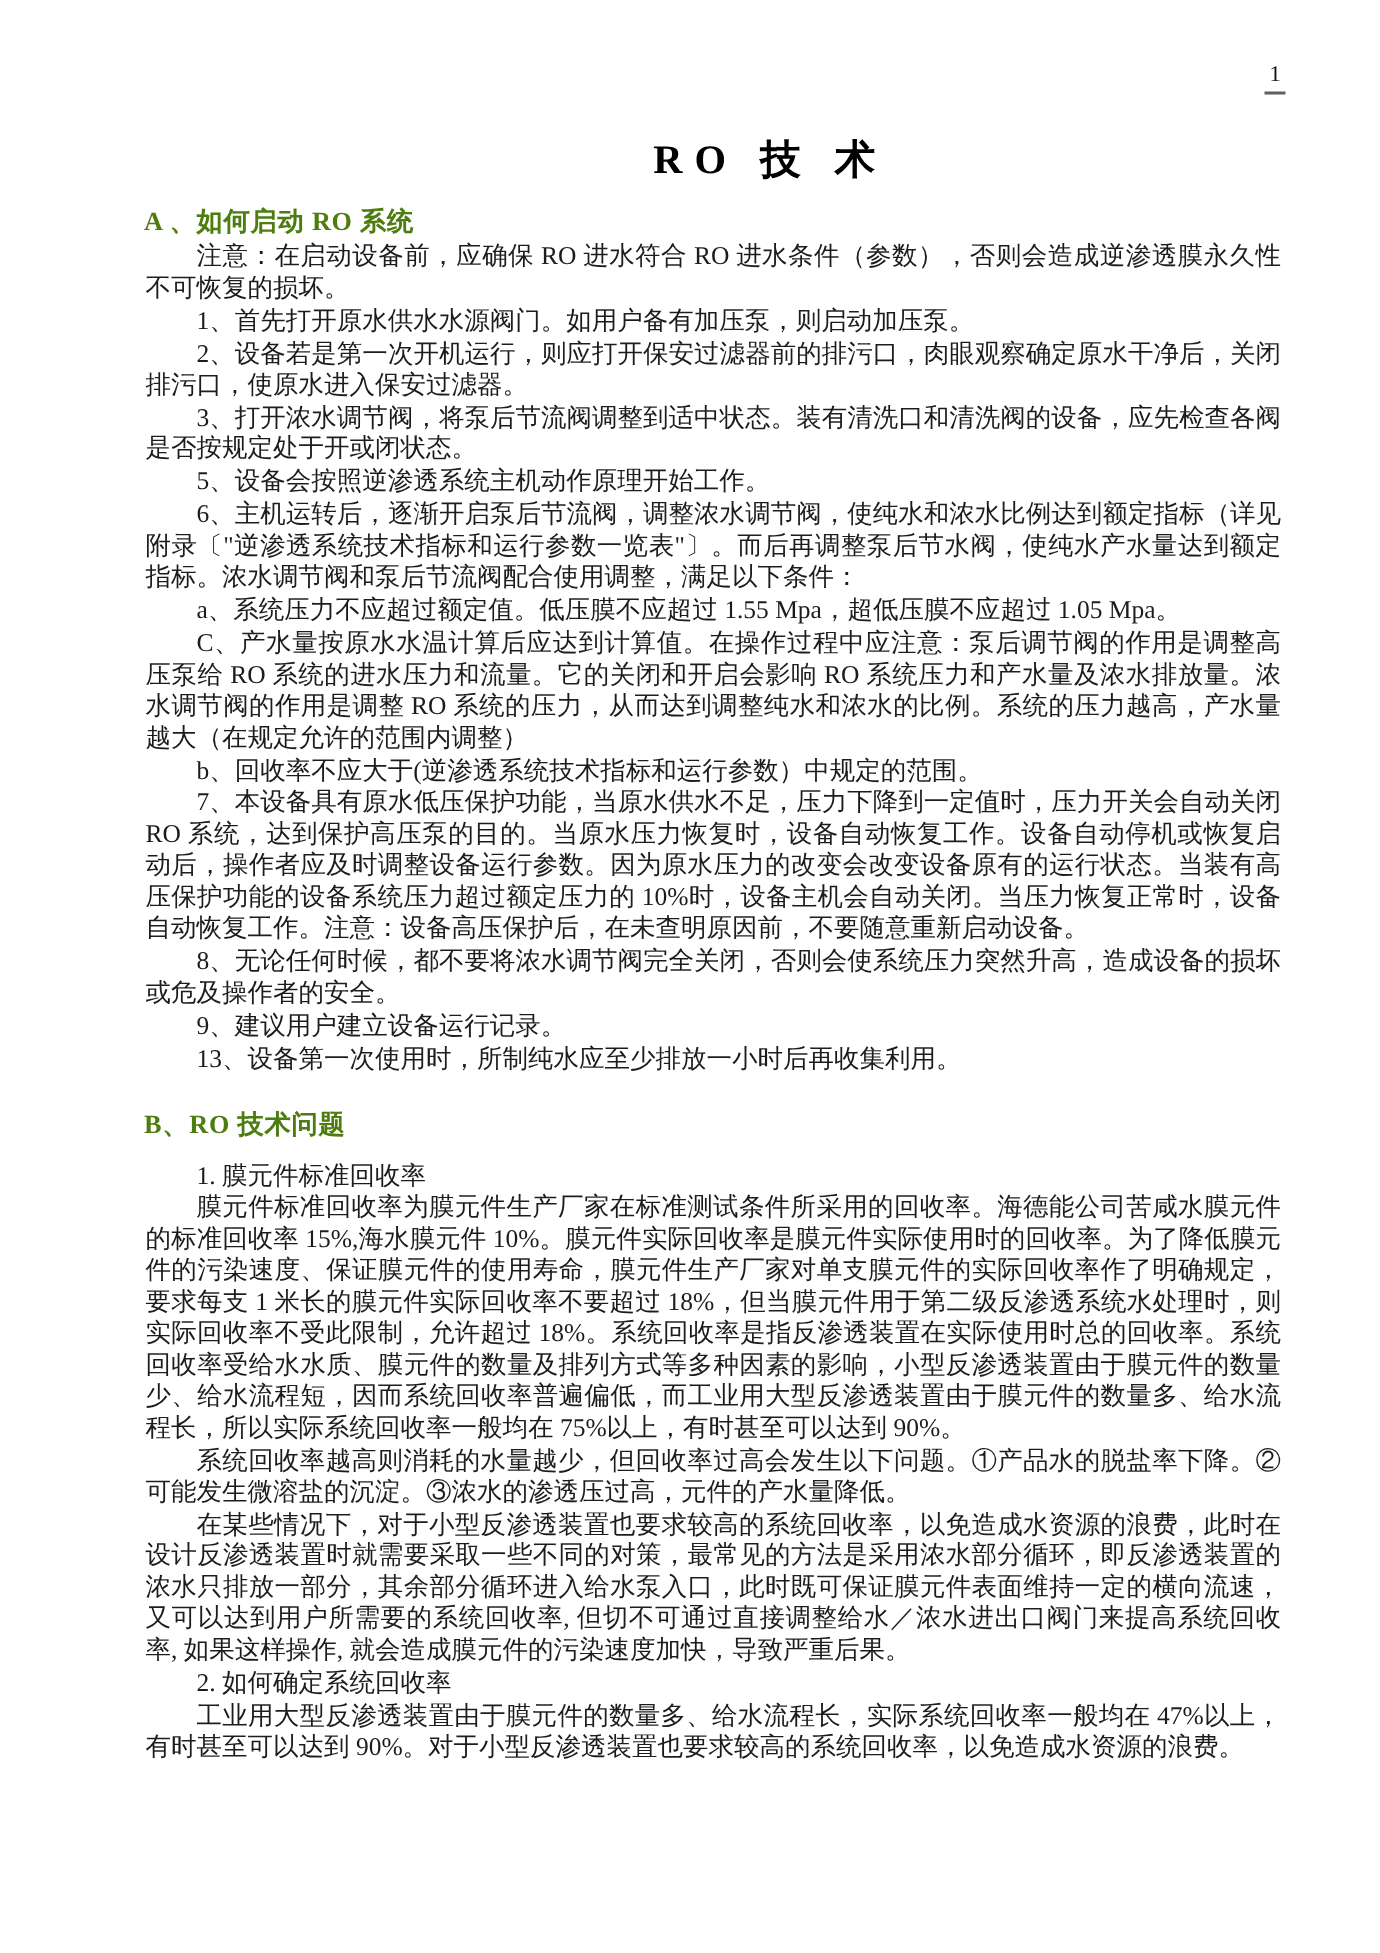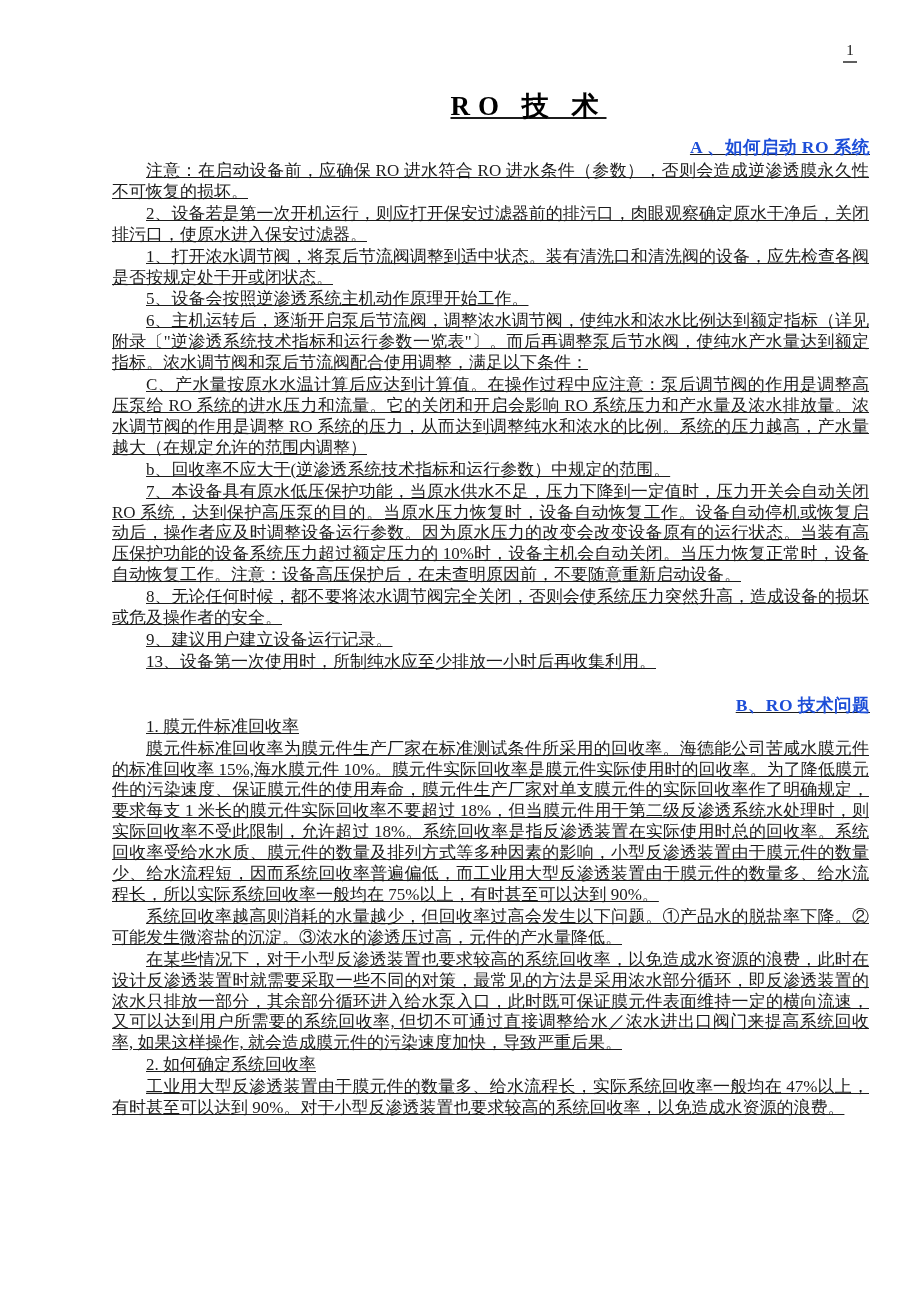--- a/index.html
+++ b/index.html
@@ -24,24 +24,23 @@
     color: #111;
   }
   .pn-underline {
     margin: 2px auto 0 auto;
     width: 14px;
     border-top: 2px solid #5f5f5f;
     height: 0;
   }
   .content {
     position: absolute;
-    left: 111px;
+    left: 96px;
     top: 0;
     width: 759px;
-    text-decoration: underline;
   }
   .doc-title {
     margin: 88px 0 0 0;
     padding: 0;
     position: relative;
     left: 38px;
     text-align: center;
     font-size: 27px;
     line-height: 36px;
     font-weight: bold;
@@ -49,25 +48,24 @@
     color: #000;
     white-space: nowrap;
   }
   .section-heading {
     margin: 0;
     padding: 0;
     font-size: 17.5px;
     line-height: 21px;
     font-weight: bold;
     letter-spacing: 0.5px;
-    color: #1d4ed8;
-    text-align: right;
+    color: #4d7c0f;
   }
   .heading-a { margin-top: 13px; margin-bottom: 3px; }
-  .heading-b { margin-top: 22px; margin-bottom: 1px; }
+  .heading-b { margin-top: 22px; margin-bottom: 14px; }
   .para {
     margin: 1px;
     padding: 0;
     font-size: 17px;
     line-height: 20.9px;
     text-indent: 2em;
     text-align: justify;
     color: #1c1c1c;
   }
 </style>
@@ -80,24 +78,26 @@
     <span>1</span>
     <div class="pn-underline"></div>
   </div>
 
   <div class="content">
 
     <h1 class="doc-title">RO 技 术</h1>
 
     <h2 class="section-heading heading-a">A 、如何启动 RO 系统</h2>
     <p class="para">注意：在启动设备前，应确保 RO 进水符合 RO 进水条件（参数），否则会造成逆渗透膜永久性不可恢复的损坏。</p>
+    <p class="para">1、首先打开原水供水水源阀门。如用户备有加压泵，则启动加压泵。</p>
     <p class="para">2、设备若是第一次开机运行，则应打开保安过滤器前的排污口，肉眼观察确定原水干净后，关闭排污口，使原水进入保安过滤器。</p>
-    <p class="para">1、打开浓水调节阀，将泵后节流阀调整到适中状态。装有清洗口和清洗阀的设备，应先检查各阀是否按规定处于开或闭状态。</p>
+    <p class="para">3、打开浓水调节阀，将泵后节流阀调整到适中状态。装有清洗口和清洗阀的设备，应先检查各阀是否按规定处于开或闭状态。</p>
     <p class="para">5、设备会按照逆渗透系统主机动作原理开始工作。</p>
     <p class="para">6、主机运转后，逐渐开启泵后节流阀，调整浓水调节阀，使纯水和浓水比例达到额定指标（详见附录〔"逆渗透系统技术指标和运行参数一览表"〕。而后再调整泵后节水阀，使纯水产水量达到额定指标。浓水调节阀和泵后节流阀配合使用调整，满足以下条件：</p>
+    <p class="para">a、系统压力不应超过额定值。低压膜不应超过 1.55 Mpa，超低压膜不应超过 1.05 Mpa。</p>
     <p class="para">C、产水量按原水水温计算后应达到计算值。在操作过程中应注意：泵后调节阀的作用是调整高压泵给 RO 系统的进水压力和流量。它的关闭和开启会影响 RO 系统压力和产水量及浓水排放量。浓水调节阀的作用是调整 RO 系统的压力，从而达到调整纯水和浓水的比例。系统的压力越高，产水量越大（在规定允许的范围内调整）</p>
     <p class="para">b、回收率不应大于(逆渗透系统技术指标和运行参数）中规定的范围。</p>
     <p class="para">7、本设备具有原水低压保护功能，当原水供水不足，压力下降到一定值时，压力开关会自动关闭 RO 系统，达到保护高压泵的目的。当原水压力恢复时，设备自动恢复工作。设备自动停机或恢复启动后，操作者应及时调整设备运行参数。因为原水压力的改变会改变设备原有的运行状态。当装有高压保护功能的设备系统压力超过额定压力的 10%时，设备主机会自动关闭。当压力恢复正常时，设备自动恢复工作。注意：设备高压保护后，在未查明原因前，不要随意重新启动设备。</p>
     <p class="para">8、无论任何时候，都不要将浓水调节阀完全关闭，否则会使系统压力突然升高，造成设备的损坏或危及操作者的安全。</p>
     <p class="para">9、建议用户建立设备运行记录。</p>
     <p class="para">13、设备第一次使用时，所制纯水应至少排放一小时后再收集利用。</p>
 
     <h2 class="section-heading heading-b">B、RO 技术问题</h2>
     <p class="para">1. 膜元件标准回收率</p>
     <p class="para">膜元件标准回收率为膜元件生产厂家在标准测试条件所采用的回收率。海德能公司苦咸水膜元件的标准回收率 15%,海水膜元件 10%。膜元件实际回收率是膜元件实际使用时的回收率。为了降低膜元件的污染速度、保证膜元件的使用寿命，膜元件生产厂家对单支膜元件的实际回收率作了明确规定，要求每支 1 米长的膜元件实际回收率不要超过 18%，但当膜元件用于第二级反渗透系统水处理时，则实际回收率不受此限制，允许超过 18%。系统回收率是指反渗透装置在实际使用时总的回收率。系统回收率受给水水质、膜元件的数量及排列方式等多种因素的影响，小型反渗透装置由于膜元件的数量少、给水流程短，因而系统回收率普遍偏低，而工业用大型反渗透装置由于膜元件的数量多、给水流程长，所以实际系统回收率一般均在 75%以上，有时甚至可以达到 90%。</p>

